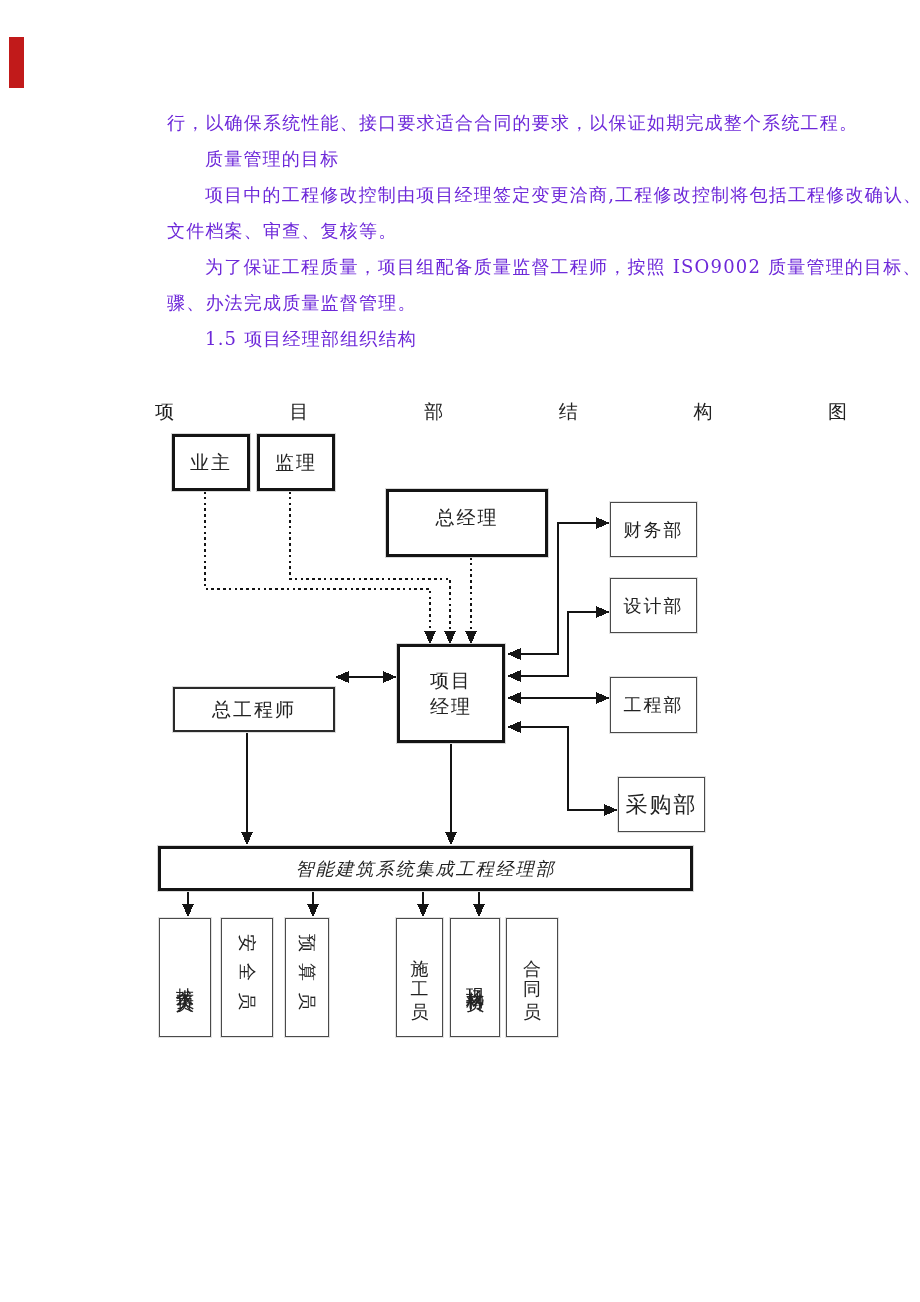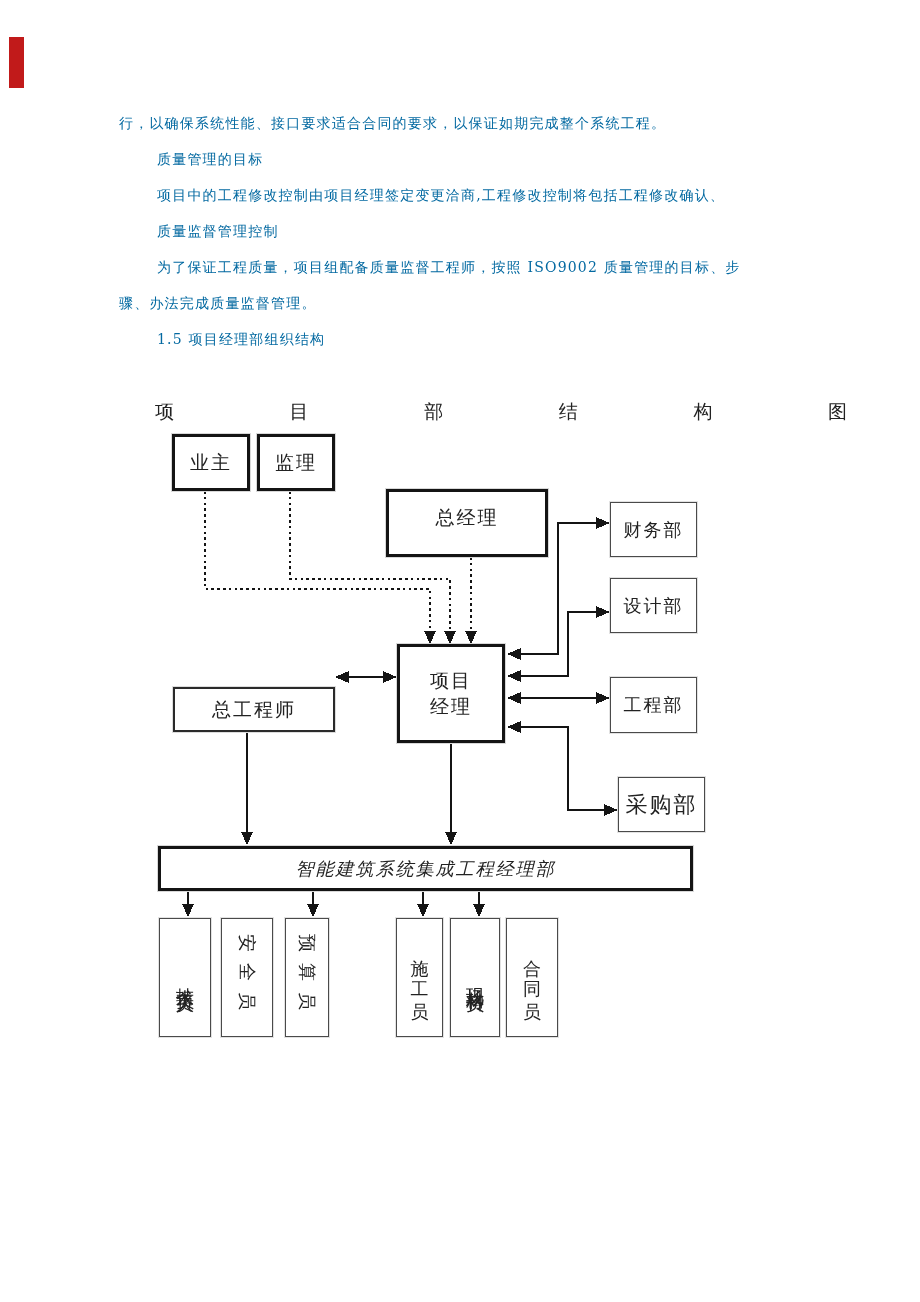--- a/index.html
+++ b/index.html
@@ -5,21 +5,21 @@
   html,body{margin:0;padding:0;}
   body{
     width:920px;height:1302px;position:relative;background:#ffffff;
     font-family:"DejaVu Serif","Liberation Serif",serif;color:#1c1c1c;
     overflow:hidden;
   }
   
   .textblock{position:absolute;left:0;top:105px;width:920px;}
   .tline{
     position:relative;height:36px;line-height:36px;padding-left:119px;
-    font-size:14px;letter-spacing:1.2px;white-space:nowrap;color:#0369a1;
+    font-size:18px;letter-spacing:1.2px;white-space:nowrap;color:#6d28d9;margin-left:48px;
   }
   .tline.indent{padding-left:157px;}
   
   .diagram-title{
     position:absolute;left:155px;top:400px;width:692px;height:24px;
     display:flex;justify-content:space-between;align-items:center;
     font-size:19px;color:#222;
   }
   
   .diagram{position:absolute;left:0;top:425px;width:920px;height:625px;}
@@ -51,21 +51,21 @@
 </style>
 </head>
 <body>
 
 <div class="red-marker"></div>
 
 <div class="textblock">
   <div class="tline">行，以确保系统性能、接口要求适合合同的要求，以保证如期完成整个系统工程。</div>
   <div class="tline indent">质量管理的目标</div>
   <div class="tline indent">项目中的工程修改控制由项目经理签定变更洽商,工程修改控制将包括工程修改确认、</div>
-  <div class="tline indent">质量监督管理控制</div>
+  <div class="tline">文件档案、审查、复核等。</div>
   <div class="tline indent">为了保证工程质量，项目组配备质量监督工程师，按照 ISO9002 质量管理的目标、步</div>
   <div class="tline">骤、办法完成质量监督管理。</div>
   <div class="tline indent">1.5 项目经理部组织结构</div>
 </div>
 
 <div class="diagram-title">
   <span>项</span>
   <span>目</span>
   <span>部</span>
   <span>结</span>

